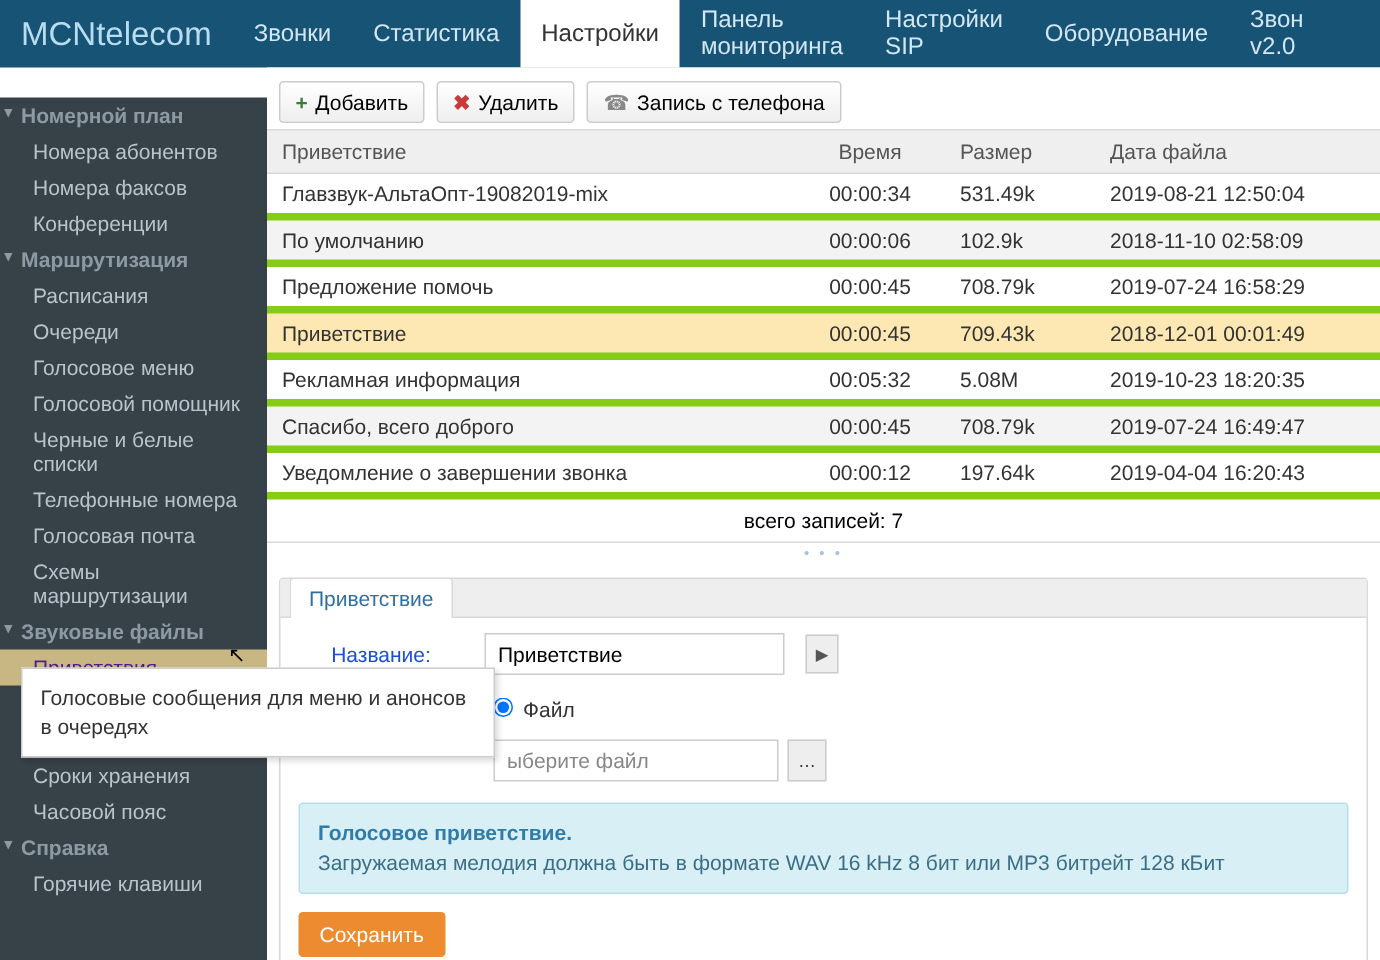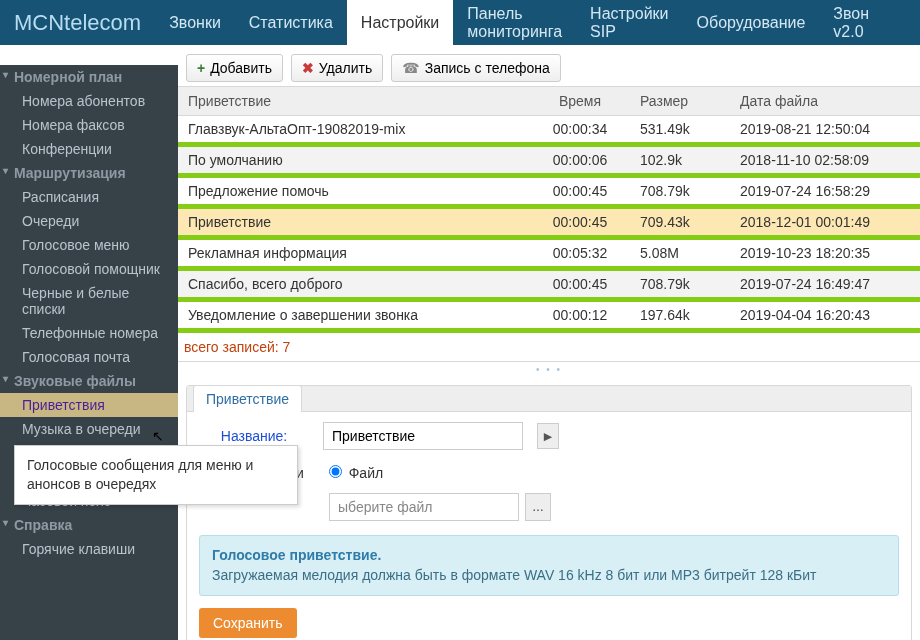--- a/index.html
+++ b/index.html
@@ -40,38 +40,38 @@
   .btn .cross{color:#c93b3b;font-weight:bold;}
   .btn .rec{color:#888;}
   table.files{width:100%;border-collapse:collapse;font-size:14px;}
   table.files th{background:#efefef;color:#555;font-weight:normal;text-align:left;padding:6px 10px;border-top:1px solid var(--border);border-bottom:1px solid var(--border);}
   table.files td{padding:5px 10px;border-bottom:5px solid #84cc16;}
   table.files tr.stripe td{background:var(--stripe);}
   table.files tr.selected td{background:var(--row-sel);}
   table.files th:nth-child(2),table.files td:nth-child(2){text-align:center;width:100px;}
   table.files th:nth-child(3),table.files td:nth-child(3){width:100px;}
   table.files th:nth-child(4),table.files td:nth-child(4){width:190px;}
-  .summary{text-align:left;color:#c2410c;padding:6px;border-bottom:1px solid var(--border);}
+  .summary{text-align:center;color:#000000;padding:6px;border-bottom:1px solid var(--border);}
   .grip{text-align:center;padding:2px 0 10px;color:#a4c3dc;font-size:10px;letter-spacing:2px;}
   .form-wrap{margin:0 8px;border:1px solid var(--border);border-radius:3px;}
   .tabbar{background:#eee;border-bottom:1px solid var(--border);}
   .tab{display:inline-block;background:#fff;border:1px solid var(--border);border-bottom:none;border-radius:3px 3px 0 0;padding:5px 12px;margin:-1px 0 -1px 6px;color:var(--link);font-size:14px;}
   .form{padding:10px 12px;}
   .row{display:flex;align-items:center;gap:14px;margin-bottom:12px;}
   .lbl{width:110px;color:#1d4ed8;text-align:center;}
   .text-in{border:1px solid #ccc;padding:5px 8px;width:200px;font-size:14px;}
   .play{border:1px solid #ccc;background:#eee;width:22px;height:26px;display:inline-flex;align-items:center;justify-content:center;font-size:11px;color:#555;}
   .radio-row{display:flex;gap:20px;align-items:center;}
   .file-row{display:flex;align-items:center;gap:6px;margin:8px 0 14px 130px;}
   .file-in{border:1px solid #ccc;color:#888;padding:5px 8px;width:190px;font-size:14px;background:#fff;}
   .file-btn{border:1px solid #ccc;background:#eee;width:26px;height:28px;font-size:12px;display:flex;align-items:center;justify-content:center;}
   .info{background:var(--info-bg);border:1px solid var(--info-border);border-radius:3px;padding:10px 12px;margin-bottom:12px;color:#3a6f85;font-size:14px;line-height:1.4;}
   .info .title{color:#2f7ca8;font-weight:bold;}
   .save{background:var(--orange);color:#fff;border:none;border-radius:3px;padding:7px 14px;font-size:14px;cursor:pointer;}
-  .tooltip{position:absolute;top:445px;left:14px;width:284px;background:#fff;border:1px solid #ccc;box-shadow:2px 2px 4px rgba(0,0,0,.15);padding:10px 12px;font-size:14px;color:#333;z-index:50;line-height:1.35;}
+  .tooltip{position:absolute;top:445px;left:14px;width:316px;background:#fff;border:1px solid #ccc;box-shadow:2px 2px 4px rgba(0,0,0,.15);padding:10px 12px;font-size:14px;color:#333;z-index:50;line-height:1.35;}
   .cursor{position:absolute;top:428px;left:152px;font-size:14px;color:#000;z-index:60;pointer-events:none;}
 </style>
 </head>
 <body>
 
 <div class="header">
   <div class="logo">
     <span>MCN</span>
       <span>telecom</span>
   </div>
@@ -102,20 +102,21 @@
       <div class="sub">Номера факсов</div>
       <div class="sub">Конференции</div>
       <div class="grp">Маршрутизация</div>
       <div class="sub">Расписания</div>
       <div class="sub">Очереди</div>
       <div class="sub">Голосовое меню</div>
       <div class="sub">Голосовой помощник</div>
       <div class="sub">Черные и белые списки</div>
       <div class="sub">Телефонные номера</div>
       <div class="sub">Голосовая почта</div>
+      <div class="sub">Схемы маршрутизации</div>
       <div class="grp">Звуковые файлы</div>
       <div class="sub active">Приветствия</div>
       <div class="sub">Музыка в очереди</div>
       <div class="sub">настройки</div>
       <div class="sub">Сроки хранения</div>
       <div class="sub">Часовой пояс</div>
       <div class="grp">Справка</div>
       <div class="sub">Горячие клавиши</div>
     </div>
 

